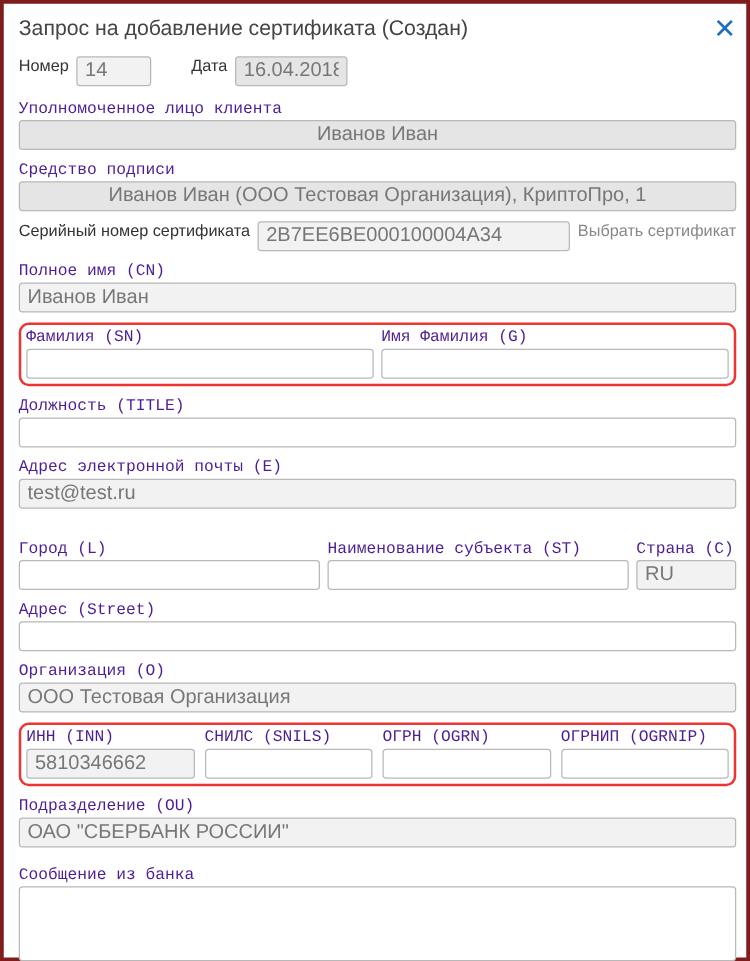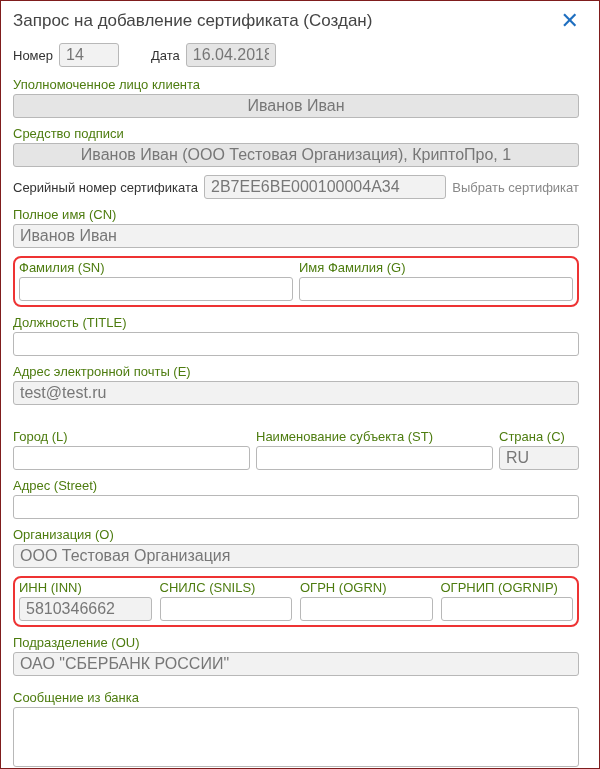--- a/index.html
+++ b/index.html
@@ -6,44 +6,44 @@
   body {
     margin: 0;
     font-family: Arial, Helvetica, sans-serif;
     font-size: 13px;
     color: #333;
     background: #fff;
   }
   .window {
     width: 600px;
     height: 769px;
-    border: 1px solid #7f1d1d;
+    border: 3px solid #7f1d1d;
     position: relative;
-    padding: 10px 20px 12px 12px;
+    padding: 10px 8px 12px 12px;
   }
   .titlebar {
     display: flex;
     align-items: center;
     justify-content: space-between;
     margin-bottom: 12px;
   }
   .title {
     font-size: 17px;
     color: #444;
   }
   .close-x {
     color: #1f6fc0;
     font-size: 22px;
     line-height: 18px;
     cursor: pointer;
     font-weight: 400;
   }
   .row {
     display: flex;
-    align-items: center;
+    align-items: flex-start;
     gap: 6px;
     margin-bottom: 10px;
     flex-wrap: wrap;
   }
   .label {
     color: #333;
     white-space: nowrap;
   }
   input.fld, .fld {
     height: 24px;
@@ -58,21 +58,21 @@
   input.readonly {
     background: #f2f2f2;
     color: #777;
   }
   input.readonly-center {
     background: #e5e5e5;
     color: #777;
     text-align: center;
   }
   .block { margin-bottom: 8px; }
-  .block-label { margin-bottom: 2px; color: #4d7c0f; }
+  .block-label { margin-bottom: 2px; color: #4c1d95; font-family: Liberation Mono, monospace; }
   .full { width: 100%; }
   .pair {
     display: flex;
     gap: 6px;
   }
   .pair > .col { flex: 1; display: flex; flex-direction: column; }
   .highlight-box {
     border: 2px solid #e33;
     border-radius: 8px;
     padding: 2px 4px 4px 4px;

